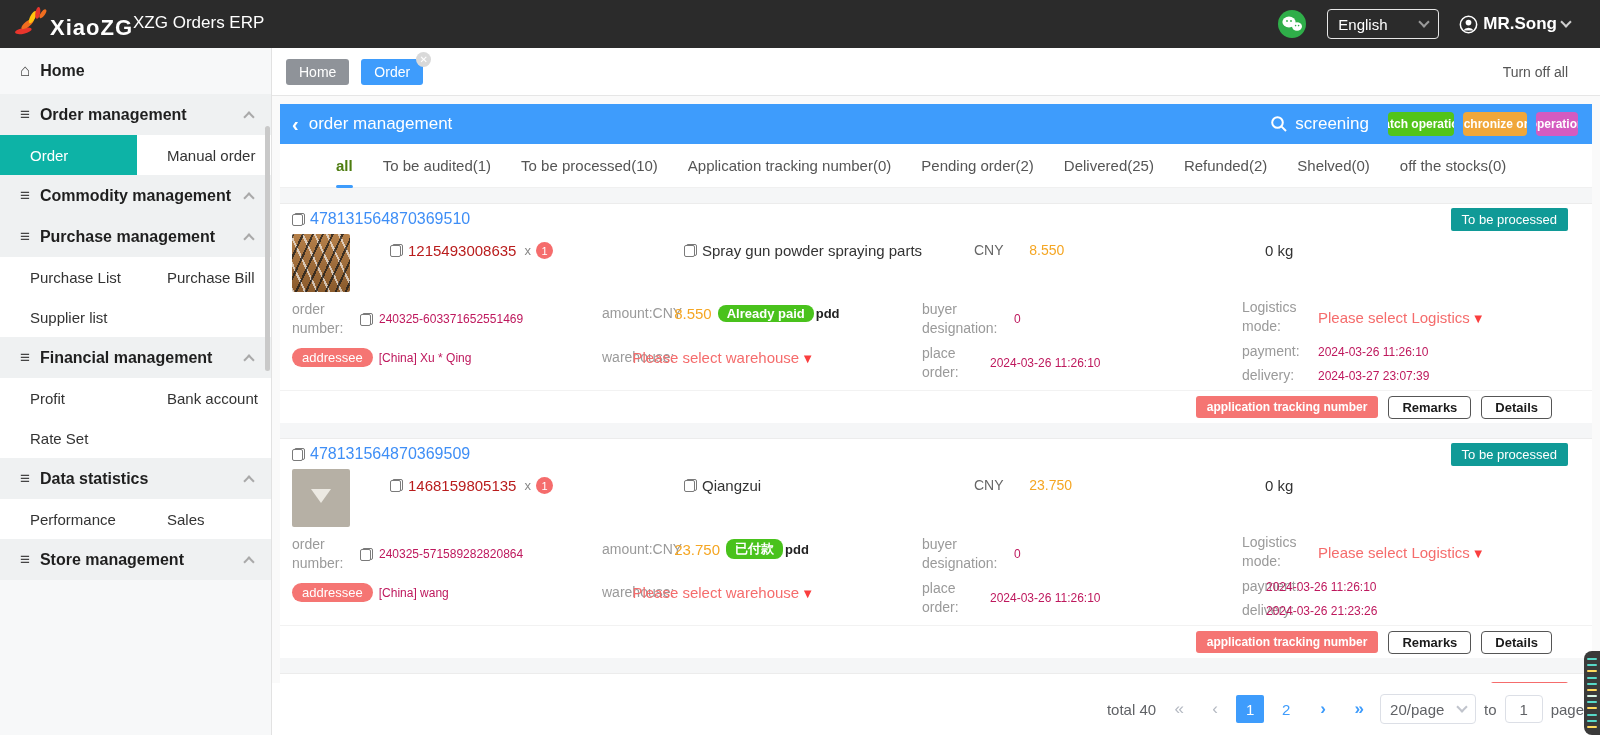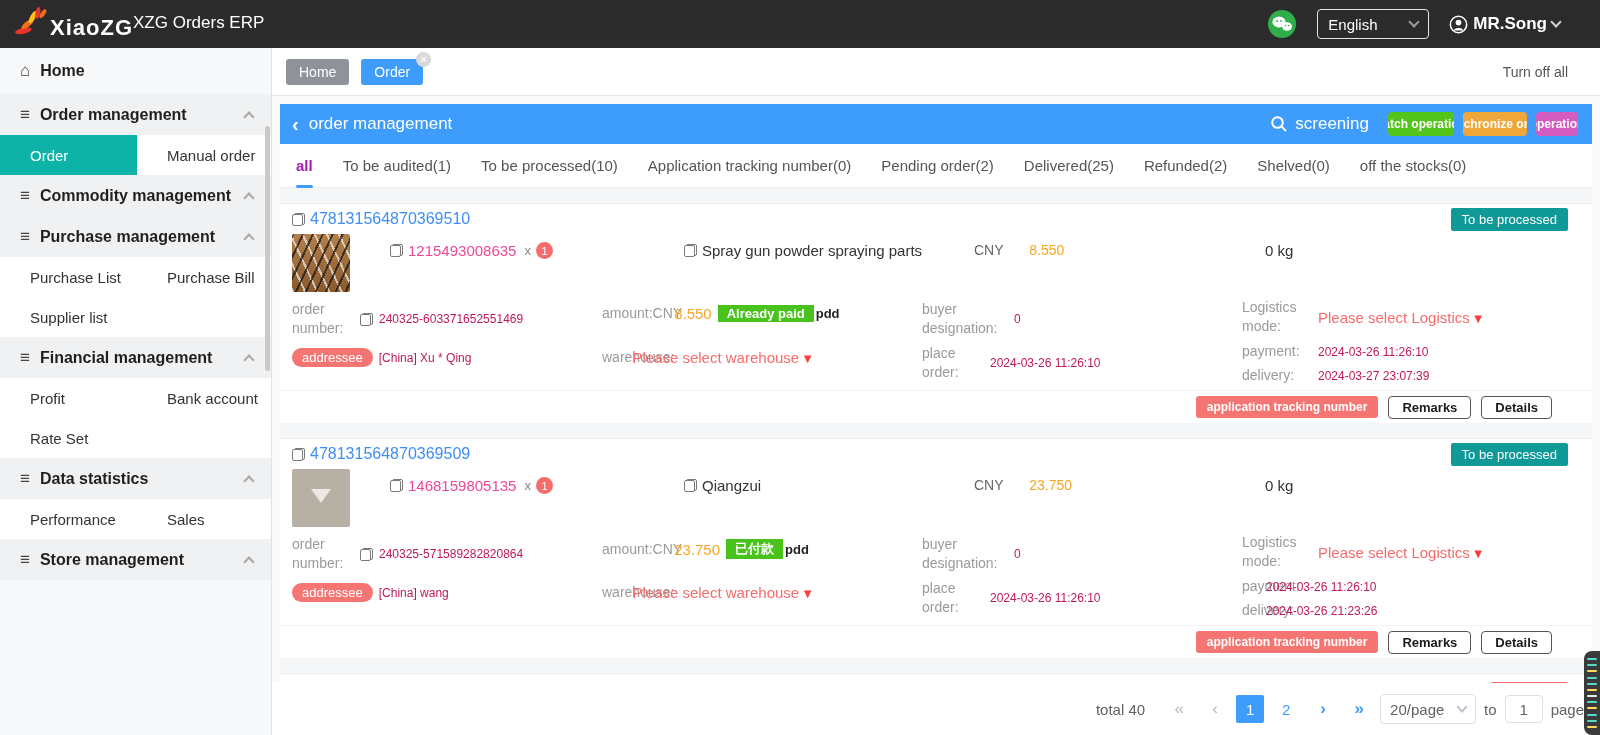--- a/index.html
+++ b/index.html
@@ -4,21 +4,21 @@
 <style>
   * { margin:0; padding:0; box-sizing:border-box; }
   html,body { width:1600px; height:735px; overflow:hidden; }
   body { font-family:"Liberation Sans", sans-serif; background:#fff; position:relative; font-size:14px; color:#333; }
 
   
   .topbar { position:absolute; top:0; left:0; right:0; height:48px; background:#2b2b2b; display:flex; align-items:center; z-index:30; }
   .logo { display:flex; align-items:flex-end; padding-left:14px; gap:2px; }
   .logo-text { color:#fff; font-size:22px; font-weight:bold; letter-spacing:1px; line-height:1; padding-bottom:4px; }
   .app-title { color:#fff; font-size:17px; padding-bottom:2px; }
-  .topbar-right { margin-left:auto; display:flex; align-items:center; gap:20px; padding-right:40px; }
+  .topbar-right { margin-left:auto; display:flex; align-items:center; gap:20px; padding-right:30px; }
   .lang-select { width:112px; height:30px; border:1px solid #e7e7e7; border-radius:4px; color:#fff; display:flex; align-items:center; justify-content:space-between; padding:0 10px; font-size:15px; cursor:pointer; }
   .chev-down { width:8px; height:8px; border-right:2px solid #9a9a9a; border-bottom:2px solid #9a9a9a; transform:rotate(45deg); margin-top:-4px; }
   .user { color:#fff; display:flex; align-items:center; gap:5px; font-size:17px; font-weight:bold; cursor:pointer; }
   .user .chev-down { border-color:#cfcfcf; }
 
   
   .sidebar { position:absolute; top:48px; left:0; width:272px; bottom:0; background:#f7f8f9; border-right:1px solid #e2e2e2; z-index:20; }
   .side-thumb { position:absolute; right:1px; top:78px; width:5px; height:245px; background:#c9c9c9; border-radius:3px; }
   .side-home { height:46px; display:flex; align-items:center; padding-left:20px; gap:10px; font-weight:bold; font-size:16px; color:#1f1f1f; cursor:pointer; }
   .home-glyph { font-size:17px; color:#444; }
@@ -43,76 +43,76 @@
   .bluebar-title { font-size:17px; }
   .bluebar-right { margin-left:auto; display:flex; align-items:center; gap:9px; }
   .screening { display:flex; align-items:center; gap:7px; font-size:17px; margin-right:10px; cursor:pointer; }
   .action-btn { height:24px; border-radius:4px; color:#fff; font-size:12px; font-weight:bold; display:flex; align-items:center; justify-content:center; overflow:hidden; white-space:nowrap; cursor:pointer; border:none; }
   .action-green { width:66px; background:#52c41a; }
   .action-orange { width:64px; background:#f0a73a; }
   .action-magenta { width:42px; background:#d45bc0; }
 
   .filters { height:44px; background:#fff; margin:0 8px; display:flex; align-items:center; gap:30px; padding:0 16px; font-size:15px; color:#555; border-bottom:1px solid #f0f0f0; }
   .filter { position:relative; cursor:pointer; white-space:nowrap; }
-  .filter.active { color:#a21caf; font-weight:bold; }
+  .filter.active { color:#4d7c0f; font-weight:bold;margin-left:40px; }
   .filter.active::after { content:""; position:absolute; left:0; right:0; bottom:-14px; height:3px; background:#3e9cfc; border-radius:2px; }
 
   .list { margin:0 8px; }
   .strip { height:16px; background:#f5f6f7; border-bottom:1px solid #ececec; }
   .card { background:#fff; position:relative; }
   .card-head { height:30px; display:flex; align-items:center; gap:5px; padding:0 12px; position:relative; }
   .order-id { color:#3e8ef6; font-size:16px; cursor:pointer; }
   .status { position:absolute; right:24px; top:4px; background:#109a97; color:#fff; font-size:13px; padding:4px 11px; border-radius:2px; }
   .status.delivered { background:#f56c6c; }
 
   .prod-row { position:relative; height:64px; }
   .thumb { position:absolute; left:12px; top:0; width:58px; height:58px; border-radius:2px; }
   .thumb1 { background-color:#a8743f;
     background-image:
       repeating-linear-gradient(115deg, rgba(25,25,25,.75) 0 2px, transparent 2px 9px),
       repeating-linear-gradient(65deg, rgba(248,248,248,.65) 0 2px, transparent 2px 11px),
       linear-gradient(#b5804a,#8a5a2c); }
   .thumb2 { background:#b6b0a5; }
   .thumb2::after { content:""; position:absolute; left:19px; top:20px; border-left:10px solid transparent; border-right:10px solid transparent; border-top:14px solid #ece9e2; }
   .sku-group { position:absolute; left:110px; top:8px; display:flex; align-items:center; gap:5px; }
-  .sku-link { color:#ec4899; font-size:15px; cursor:pointer; }
+  .sku-link { color:#b91c1c; font-size:15px; cursor:pointer; }
   .qty-x { color:#888; font-size:13px; margin-left:3px; }
   .qty-badge { width:17px; height:17px; border-radius:50%; background:#f56c6c; color:#fff; font-size:11px; display:inline-flex; align-items:center; justify-content:center; }
   .prod-name { position:absolute; left:404px; top:8px; display:flex; align-items:center; gap:5px; color:#333; font-size:15px; }
   .price-group { position:absolute; left:694px; top:8px; font-size:14px; }
   .price-cur { color:#666; }
   .price-val { color:#f5a623; margin-left:22px; }
   .weight { position:absolute; left:985px; top:8px; color:#333; font-size:15px; }
 
   .detail-grid { position:relative; height:92px; font-size:14px; }
   .dcell { position:absolute; display:flex; align-items:center; gap:6px; }
   .dlabel { color:#9a9a9a; line-height:19px; }
   .w60 { width:62px; } .w84 { width:86px; } .w70 { width:70px; }
   .dval { color:#be185d; font-size:12px; }
   .red-link { color:#f56c6c; font-size:15px; cursor:pointer; white-space:nowrap; }
   .red-tri { color:#fa3e3e; font-size:13px; margin-left:2px; }
   .ml-n14 { margin-left:-14px; }
   .ml-n48 { margin-left:-48px; }
   .ml-n52 { margin-left:-52px; }
   .pill { background:#f57573; color:#fff; font-size:13px; padding:2px 10px; border-radius:10px; }
-  .paid { background:#49c21c; color:#fff; border-radius:0; padding:1px 9px; font-size:13px; font-weight:bold; white-space:nowrap;text-align:center; }
+  .paid { background:#49c21c; color:#fff; border-radius:8px; padding:1px 9px; font-size:13px; font-weight:bold; white-space:nowrap;text-align:center; }
   .platform { color:#222; font-size:13px; font-weight:bold; margin-left:-4px; }
   .amt-val { color:#f5a623; font-size:15px; }
 
   .card-foot { height:33px; border-top:1px solid #f2f2f2; display:flex; align-items:center; justify-content:flex-end; gap:10px; padding-right:40px; }
   .btn-track { background:#f57573; color:#fff; font-size:12px; font-weight:bold; padding:4px 11px; border-radius:3px; border:none; cursor:pointer; }
   .btn-plain { background:#fff; border:1px solid #555; border-radius:4px; font-size:13px; font-weight:bold; padding:3px 13px; color:#1a1a1a; cursor:pointer; }
 
   .copy { width:13px; height:13px; position:relative; display:inline-block; flex:none; }
   .copy::before { content:""; position:absolute; left:0; bottom:0; width:9px; height:10px; border:1px solid #7a7a7a; border-radius:2px; background:#fff; z-index:1; }
   .copy::after { content:""; position:absolute; right:0; top:0; width:9px; height:10px; border:1px solid #7a7a7a; border-radius:2px; }
 
   
   .pagination { position:absolute; left:272px; right:0; bottom:0; height:52px; background:#fff; display:flex; align-items:center; justify-content:flex-end; gap:8px; padding-right:16px; font-size:15px; color:#606266; z-index:10; }
-  .pg-total { margin-right:11px; }
+  .pg-total { margin-right:0; }
   .pg-btn { min-width:28px; height:28px; display:flex; align-items:center; justify-content:center; font-size:15px; cursor:pointer; background:#fff; border:none; }
   .pg-gray { color:#b4b9c2; font-size:17px; letter-spacing:-2px; }
   .pg-blue { color:#3e9cfc; font-size:17px; letter-spacing:-2px; font-weight:bold; }
   .pg-num { color:#3e9cfc; }
   .pg-num.active { background:#3e9cfc; color:#fff; border-radius:2px; }
   .per-page { width:96px; height:30px; border:1px solid #dcdfe6; border-radius:4px; display:flex; align-items:center; justify-content:space-between; padding:0 9px; color:#606266; cursor:pointer; background:#fff; }
   .pg-input { width:38px; height:28px; border:1px solid #dcdfe6; border-radius:4px; text-align:center; font-size:15px; color:#606266; }
 
   
   .widget { position:absolute; right:0; bottom:0; width:16px; height:84px; background:#3a3a3a; border-radius:8px 0 0 8px; padding:7px 3px; display:flex; flex-direction:column; justify-content:space-between; z-index:40; cursor:pointer; }

